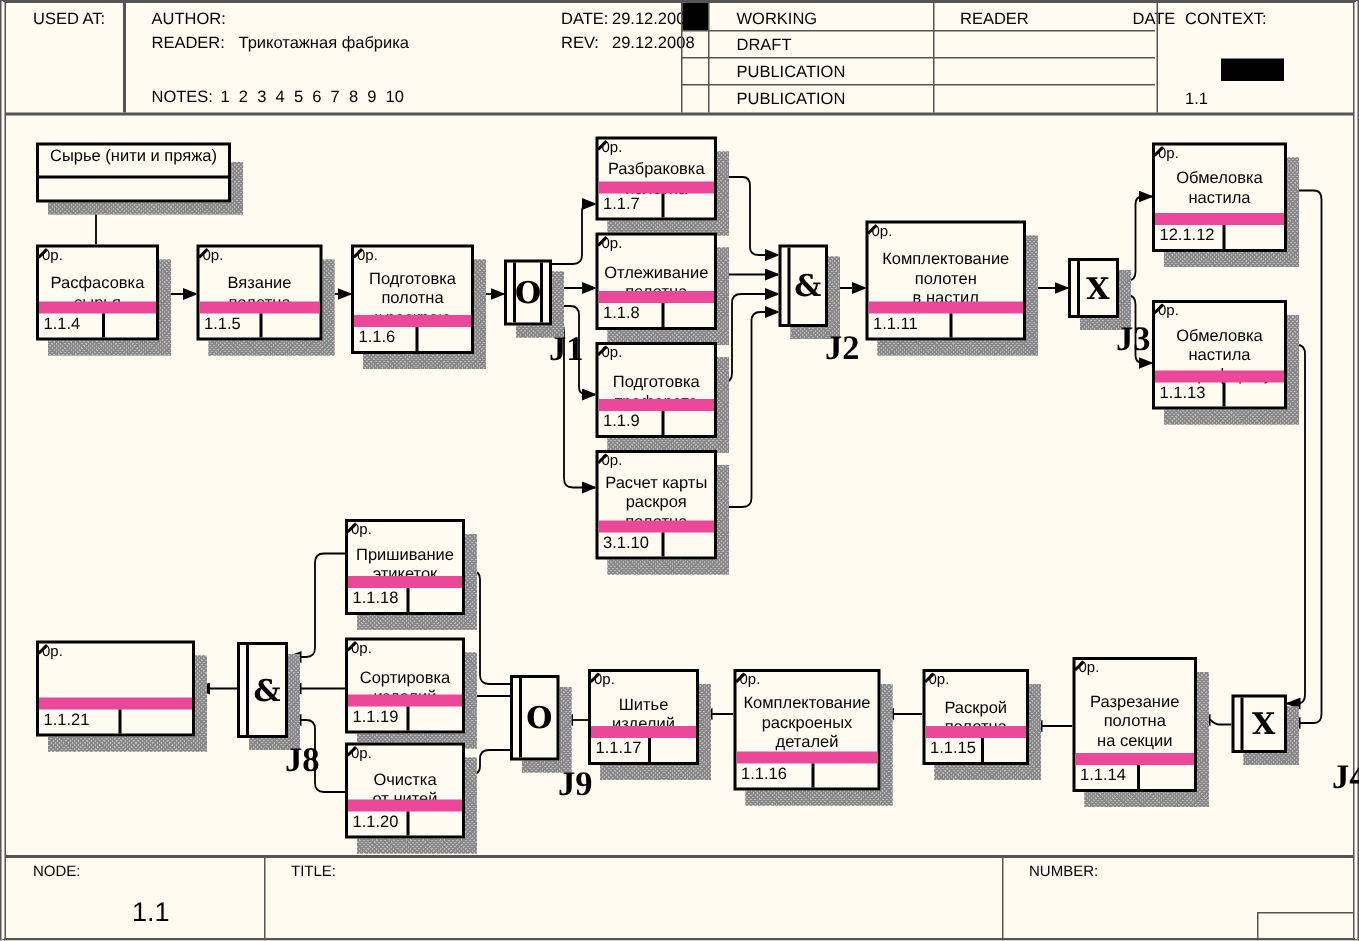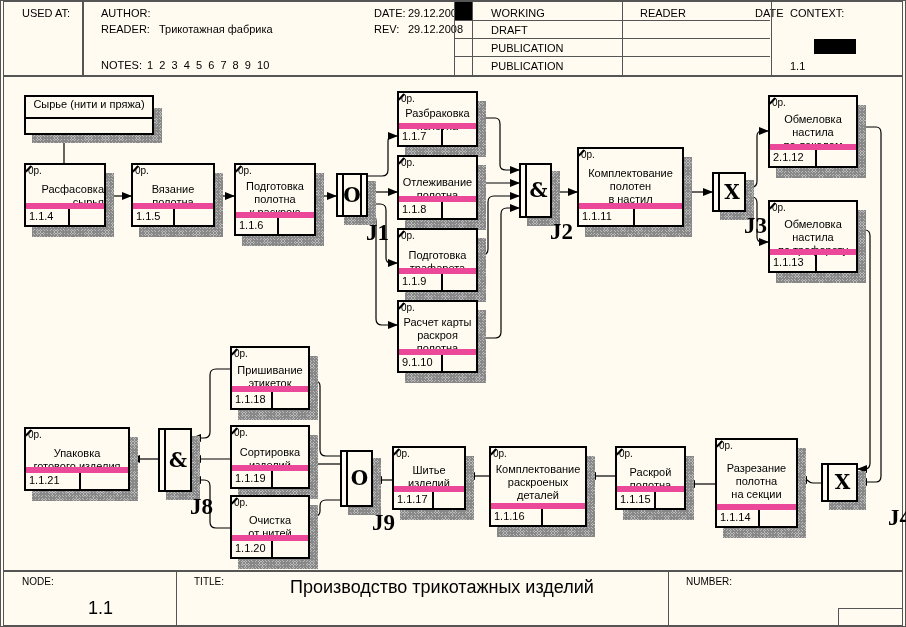--- a/index.html
+++ b/index.html
@@ -9,21 +9,21 @@
   .cell { position: absolute; box-sizing: border-box; }
   .vline { position: absolute; width: 0; border-left: 2px solid #555; }
   .hline { position: absolute; height: 0; border-top: 1px solid #555; }
   .t { position: absolute; white-space: nowrap; font-size: 11px; padding-left: 14px; }
   .footer { position: absolute; left: 4px; top: 570px; width: 898px; height: 55px; border-top: 2px solid #555; }
   .box { position: absolute; background: #fffbf0; border: 2px solid #000; box-sizing: border-box; }
   .shadow { position: absolute; background-color: #bbb;
      background-image: repeating-linear-gradient(45deg, #888 0 1px, transparent 1px 2px), repeating-linear-gradient(-45deg, #888 0 1px, transparent 1px 2px); }
   .op { position: absolute; left: 2px; top: 0px; font-size: 10px; }
   .name { position: absolute; left: 0; right: 0; text-align: center; font-size: 11px; line-height: 13px; white-space: pre-line; }
-  .idrow { position: absolute; left: 0; right: 0; bottom: 0; height: 16px; border-top: 6px solid #ec4899; }
+  .idrow { position: absolute; left: 0; right: 0; bottom: 0; height: 16px; border-top: 8px solid #ec4899; }
   .idnum { position: absolute; left: 3px; top: 1px; font-size: 11px; }
   .idsep { position: absolute; top: 0; bottom: 0; border-left: 2px solid #000; }
   .junc { position: absolute; background: #fffbf0; border: 2px solid #000; box-sizing: border-box; font-family: "DejaVu Serif", "Liberation Serif", serif; font-weight: bold; font-size: 20px; text-align: center; }
   .junc .dbl { position: absolute; top: 0; bottom: 0; border-left: 2px solid #000; }
   .jlabel { position: absolute; font-family: "Liberation Serif", serif; font-weight: bold; font-size: 23px; }
   svg.arrows { position: absolute; left: 0; top: 0; }
 </style>
 </head>
 <body>
 
@@ -139,21 +139,21 @@
   <div class="box" style="left:24px;top:95px;width:130px;height:40px;">
     <div class="name" style="top:1px;">Сырье (нити и пряжа)</div>
     <div style="position:absolute;left:0;right:0;top:20px;border-top:2px solid #000;"></div>
   </div>
 
   <div id="boxes">
       <div class="shadow" style="left: 32px; top: 173px; width: 82px; height: 64px;"></div>
       <div class="box" style="left: 24px; top: 163px; width: 82px; height: 64px;">
         <div style="position: absolute; left: -1px; height: 0px; border-top: 2px solid rgb(0, 0, 0); width: 8px; transform: rotate(-45deg); transform-origin: 0px 0px; top: 6px;"></div>
         <span class="op">0р.</span>
-        <div class="name" style="top: 18px; text-align: right;">Расфасовка
+        <div class="name" style="top: 18px;">Расфасовка
 сырья</div>
         <div class="idrow">
           <span class="idnum">1.1.4</span>
           <div class="idsep" style="left: 42px;"></div>
         </div>
       </div>
       <div class="shadow" style="left: 139px; top: 173px; width: 84px; height: 64px;"></div>
       <div class="box" style="left: 131px; top: 163px; width: 84px; height: 64px;">
         <div style="position: absolute; left: -1px; height: 0px; border-top: 2px solid rgb(0, 0, 0); width: 8px; transform: rotate(-45deg); transform-origin: 0px 0px; top: 6px;"></div>
         <span class="op">0р.</span>
@@ -210,21 +210,21 @@
         </div>
       </div>
       <div class="shadow" style="left: 405px; top: 310px; width: 81px; height: 73px;"></div>
       <div class="box" style="left: 397px; top: 300px; width: 81px; height: 73px;">
         <div style="position: absolute; left: -1px; height: 0px; border-top: 2px solid rgb(0, 0, 0); width: 8px; transform: rotate(-45deg); transform-origin: 0px 0px; top: 6px;"></div>
         <span class="op">0р.</span>
         <div class="name" style="top: 14px;">Расчет карты
 раскроя
 полотна</div>
         <div class="idrow">
-          <span class="idnum">9.1.10</span>
+          <span class="idnum">3.1.10</span>
           <div class="idsep" style="left: 42px;"></div>
         </div>
       </div>
       <div class="shadow" style="left: 585px; top: 157px; width: 107px; height: 80px;"></div>
       <div class="box" style="left: 577px; top: 147px; width: 107px; height: 80px;">
         <div style="position: absolute; left: -1px; height: 0px; border-top: 2px solid rgb(0, 0, 0); width: 8px; transform: rotate(-45deg); transform-origin: 0px 0px; top: 6px;"></div>
         <span class="op">0р.</span>
         <div class="name" style="top: 18px;">Комплектование
 полотен
 в настил</div>
@@ -234,21 +234,21 @@
         </div>
       </div>
       <div class="shadow" style="left: 776px; top: 105px; width: 90px; height: 73px;"></div>
       <div class="box" style="left: 768px; top: 95px; width: 90px; height: 73px;">
         <div style="position: absolute; left: -1px; height: 0px; border-top: 2px solid rgb(0, 0, 0); width: 8px; transform: rotate(-45deg); transform-origin: 0px 0px; top: 6px;"></div>
         <span class="op">0р.</span>
         <div class="name" style="top: 16px;">Обмеловка
 настила
 по лекалам</div>
         <div class="idrow">
-          <span class="idnum">2.1.12</span>
+          <span class="idnum">12.1.12</span>
           <div class="idsep" style="left: 45px;"></div>
         </div>
       </div>
       <div class="shadow" style="left: 776px; top: 210px; width: 90px; height: 73px;"></div>
       <div class="box" style="left: 768px; top: 200px; width: 90px; height: 73px;">
         <div style="position: absolute; left: -1px; height: 0px; border-top: 2px solid rgb(0, 0, 0); width: 8px; transform: rotate(-45deg); transform-origin: 0px 0px; top: 6px;"></div>
         <span class="op">0р.</span>
         <div class="name" style="top: 16px;">Обмеловка
 настила
 по трафарету</div>
@@ -333,22 +333,20 @@
 от нитей</div>
         <div class="idrow">
           <span class="idnum">1.1.20</span>
           <div class="idsep" style="left: 39px;"></div>
         </div>
       </div>
       <div class="shadow" style="left: 32px; top: 437px; width: 106px; height: 64px;"></div>
       <div class="box" style="left: 24px; top: 427px; width: 106px; height: 64px;">
         <div style="position: absolute; left: -1px; height: 0px; border-top: 2px solid rgb(0, 0, 0); width: 8px; transform: rotate(-45deg); transform-origin: 0px 0px; top: 6px;"></div>
         <span class="op">0р.</span>
-        <div class="name" style="top: 18px;">Упаковка
-готового изделия</div>
         <div class="idrow">
           <span class="idnum">1.1.21</span>
           <div class="idsep" style="left: 53px;"></div>
         </div>
       </div>
     </div>
   <div id="juncs">
       <div class="shadow" style="left: 344px; top: 181px; width: 32px; height: 44px;"></div>
       <div class="junc" style="left: 336px; top: 173px; width: 32px; height: 44px; line-height: 40px;"><div class="dbl" style="left: 4px;"></div><div class="dbl" style="right: 4px;"></div><span style="position: relative; left: 0px;">O</span></div>
       <span class="jlabel" style="left: 366px; top: 220px;">J1</span>
@@ -368,17 +366,16 @@
       <div class="junc" style="left: 340px; top: 450px; width: 33px; height: 57px; line-height: 53px;"><div class="dbl" style="left: 4px;"></div><span style="position: relative; left: 3px;">O</span></div>
       <span class="jlabel" style="left: 372px; top: 510px;">J9</span>
     </div>
 </div>
 
 <div class="footer">
   <span class="t" style="left:4px;top:4px;font-size:10px;">NODE:</span>
   <span class="t" style="left:70px;top:26px;font-size:18px;">1.1</span>
   <div class="vline" style="left:172px;top:0;height:55px;border-left-width:1px;"></div>
   <span class="t" style="left:176px;top:4px;font-size:10px;">TITLE:</span>
-  <span class="t" style="left:272px;top:5px;font-size:18px;">Производство трикотажных изделий</span>
   <div class="vline" style="left:664px;top:0;height:55px;border-left-width:1px;"></div>
   <span class="t" style="left:668px;top:4px;font-size:10px;">NUMBER:</span>
   <div class="cell" style="left:834px;top:36px;width:64px;height:19px;border-left:1px solid #555;border-top:1px solid #555;"></div>
 </div>
 
 </body></html>

